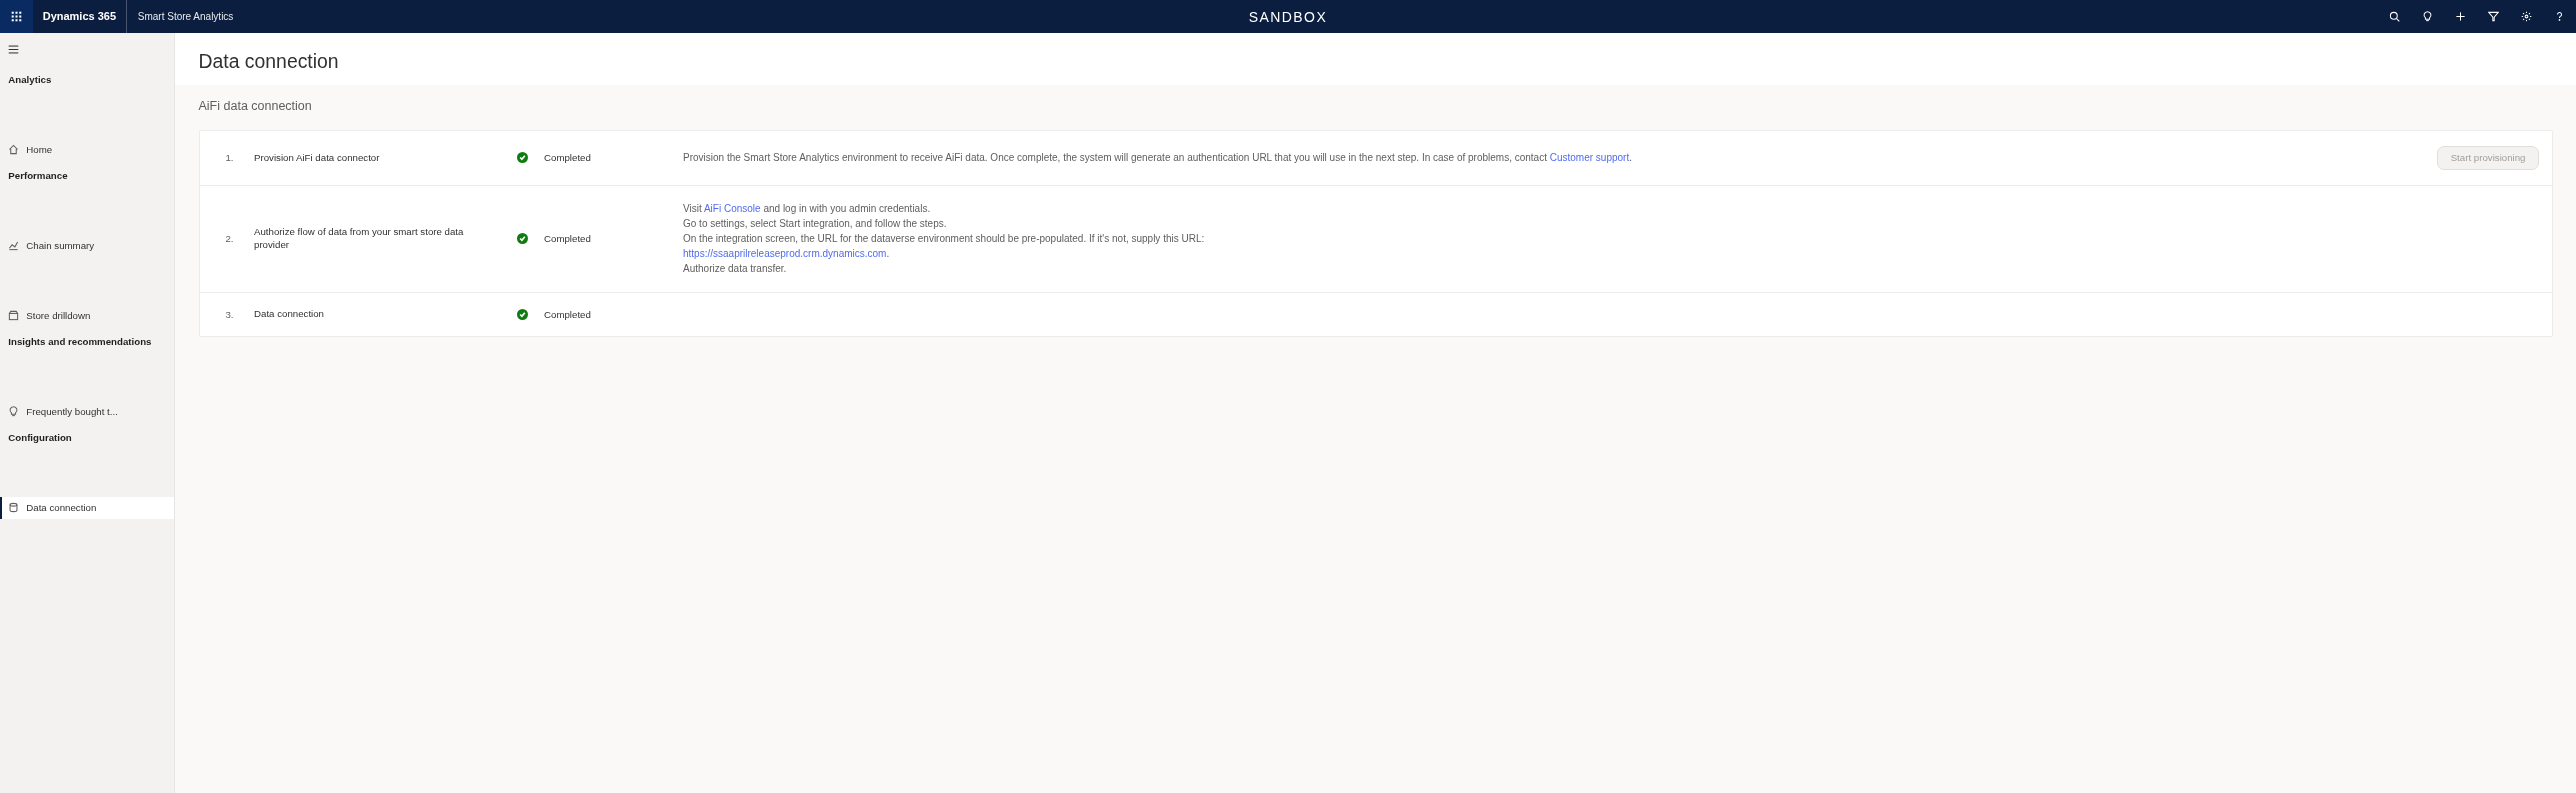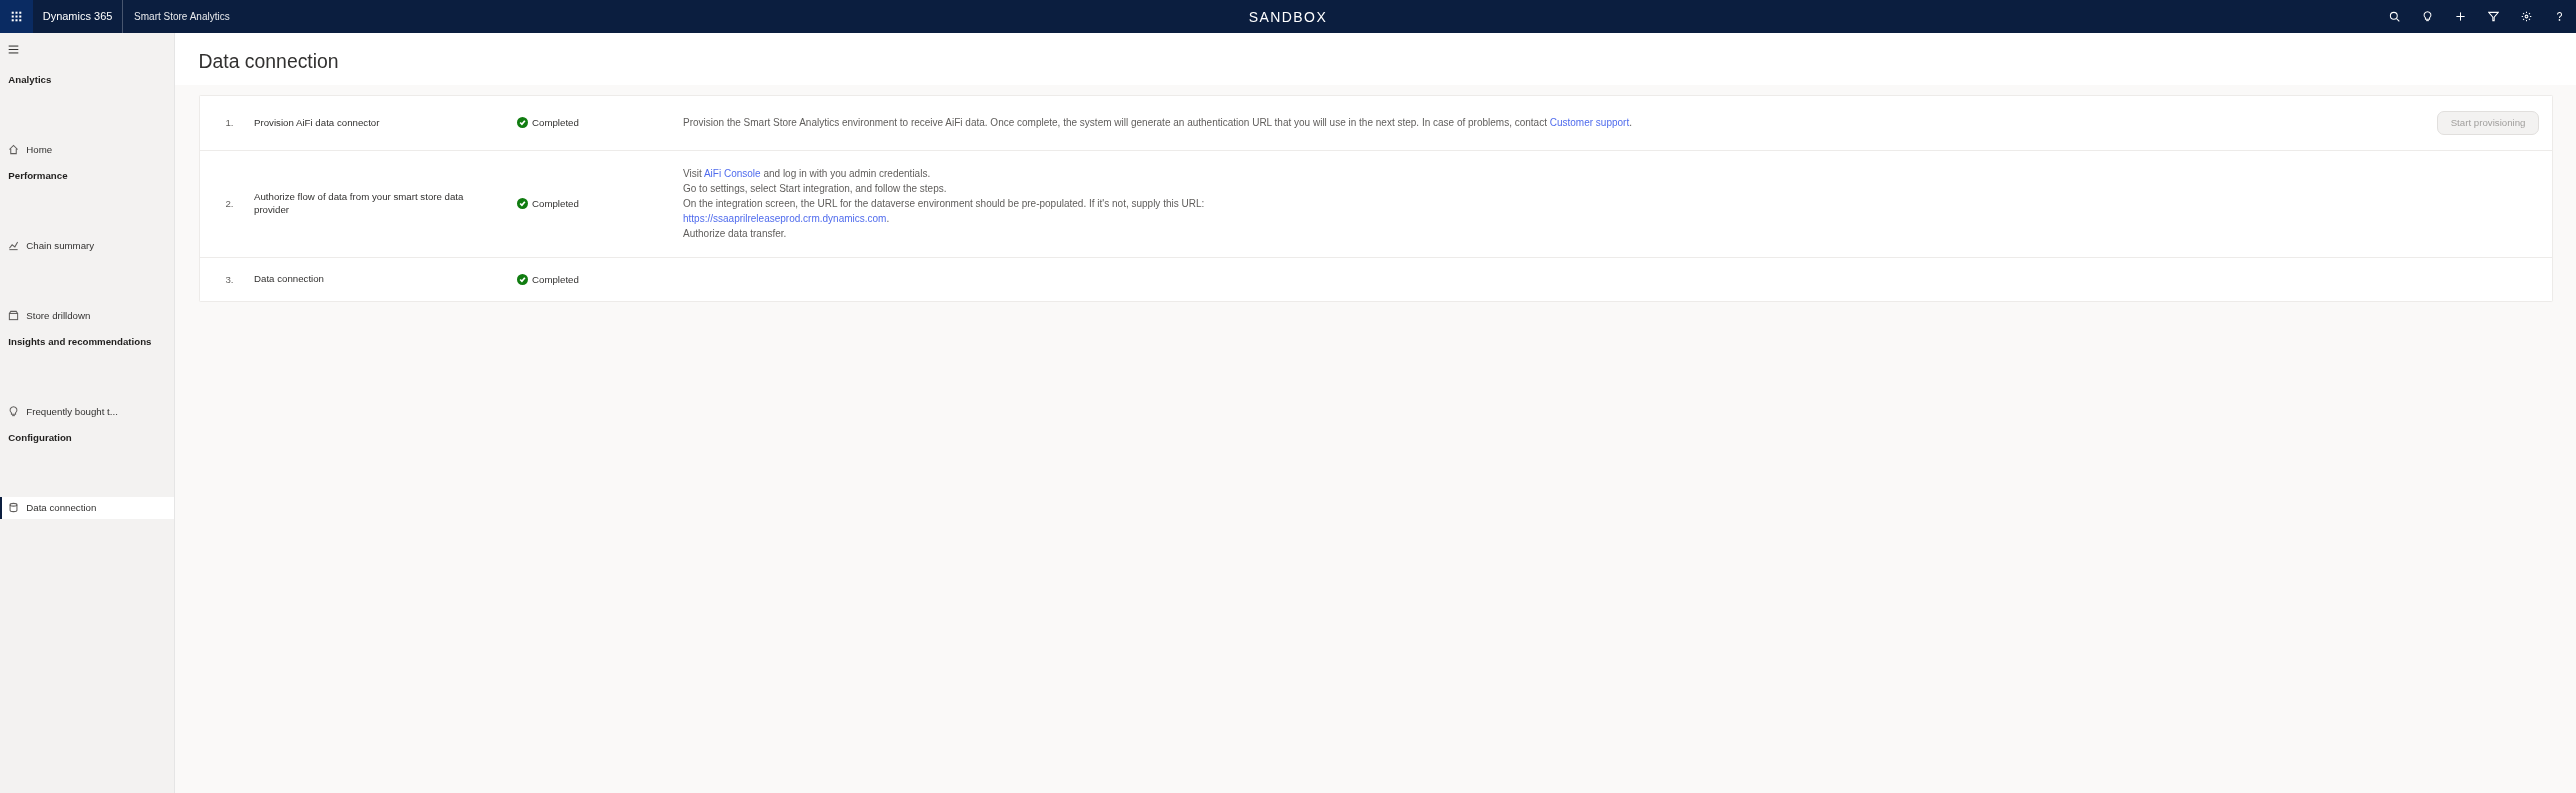--- a/index.html
+++ b/index.html
@@ -1,20 +1,20 @@
 <!DOCTYPE html>
 <html style="font-size:11px"><head>
   <meta charset="utf-8">
   <style>
     * { margin:0; padding:0; box-sizing:border-box; font-family:'Segoe UI',Tahoma,sans-serif; }
     body { background:#faf9f8; }
     .topbar { background:#0b1e3f; height:33px; display:flex; align-items:center; color:#fff; position:relative; }
     .waffle { width:33px; height:33px; background:#0a2b62; display:flex; align-items:center; justify-content:center; }
     .waffle svg { width:11px; height:11px; fill:#fff; }
-    .brand { font-weight:400; font-size:11px; padding:0 9.7px; border-right:0.7px solid rgba(255,255,255,.25); line-height:33px; }
+    .brand { font-weight:700; font-size:11px; padding:0 9.7px; border-right:0.7px solid rgba(255,255,255,.25); line-height:33px; }
     .appname { font-size:10px; padding:16px 11px; opacity:.9; line-height:33px; }
     .center-title { position:absolute; left:50%; transform:translateX(-50%); font-size:14px; font-weight:300; letter-spacing:1.4px; font-family:'Segoe UI Light','Segoe UI',sans-serif; }
     .topbar-right { margin-left:auto; display:flex; }
     .topbar-right .ticon { width:33px; height:33px; display:flex; align-items:center; justify-content:center; cursor:pointer; }
     .topbar-right svg { width:11px; height:11px; stroke:#fff; fill:none; stroke-width:1.5; }
     .layout { display:flex; height:calc(100vh - 33px); }
     .sidebar { width:175px; background:#f3f2f1; border-right:0.7px solid #e5e5e5; font-size:9.7px; color:#323130; padding-top:4.2px; }
     .hamburger { padding:7px 8.3px; }
     .hamburger svg { width:11px; height:11px; stroke:#323130; fill:none; stroke-width:1.5; }
     .nav-header { font-weight:600; padding:9.7px 8.3px 5.5px; font-size:9.7px; color:#201f1e; }
@@ -27,21 +27,21 @@
     .main { flex:1; background:#faf9f8; overflow:auto; }
     .page-title-wrap { background:#fff; padding:16.6px 23.5px 12.5px; }
     .page-title { font-size:19.4px; color:#323130; font-weight:500; }
     .sub-wrap { padding:14px 23.5px 7px; }
     .sub-title { font-size:12.5px; color:#605e5c; font-weight:400; }
     .card { background:#fff; border:0.7px solid #edebe9; border-radius:1.4px; margin:9.7px 23.5px 19.4px; }
     .row { display:grid; grid-template-columns:35px 256px 159px 1fr 138px; align-items:center; padding:15.2px 12.5px; border-bottom:0.7px solid #edebe9; column-gap:7px; }
     .row:last-child { border-bottom:none; }
     .row .num { color:#605e5c; font-size:9.7px; text-align:center; }
     .row .step-title { color:#323130; font-size:9.7px; line-height:1.3; padding-right:14px; }
-    .status { display:flex; align-items:center; gap:4px; font-size:9.7px; color:#323130; }
+    .status { display:flex; align-items:center; gap:16px; font-size:9.7px; color:#323130; }
     .status .check { width:11px; height:11px; border-radius:50%; background:#107c10; display:flex; align-items:center; justify-content:center; }
     .status .check svg { width:7px; height:7px; stroke:#fff; stroke-width:3; fill:none; }
     .desc { color:#605e5c; font-size:10px; line-height:1.5; }
     .desc a { color:#4f6bed; text-decoration:none; }
     .btn { border:0.7px solid #e1dfdd; background:#f3f2f1; color:#a19f9d; font-size:9.7px; padding:5.5px 12.5px; border-radius:7px; cursor:not-allowed; justify-self:end; }
   </style>
 </head>
 <body>
 
 <div class="topbar">
@@ -160,20 +160,23 @@
           </svg>
         </span>
       <span class="label">Data connection</span>
     </div>
   </div>
 
   <div class="main">
     <div class="page-title-wrap">
       <h1 class="page-title">Data connection</h1>
     </div>
+    <div class="sub-wrap">
+      <h2 class="sub-title">AiFi data connection</h2>
+    </div>
 
     <div class="card">
 
       <div class="row">
         <div class="num">1.</div>
         <div class="step-title">Provision AiFi data connector</div>
         <div class="status">
           <span class="check">
               <svg viewBox="0 0 12 12">
                 <polyline points="2,6 5,9 10,3"></polyline>

